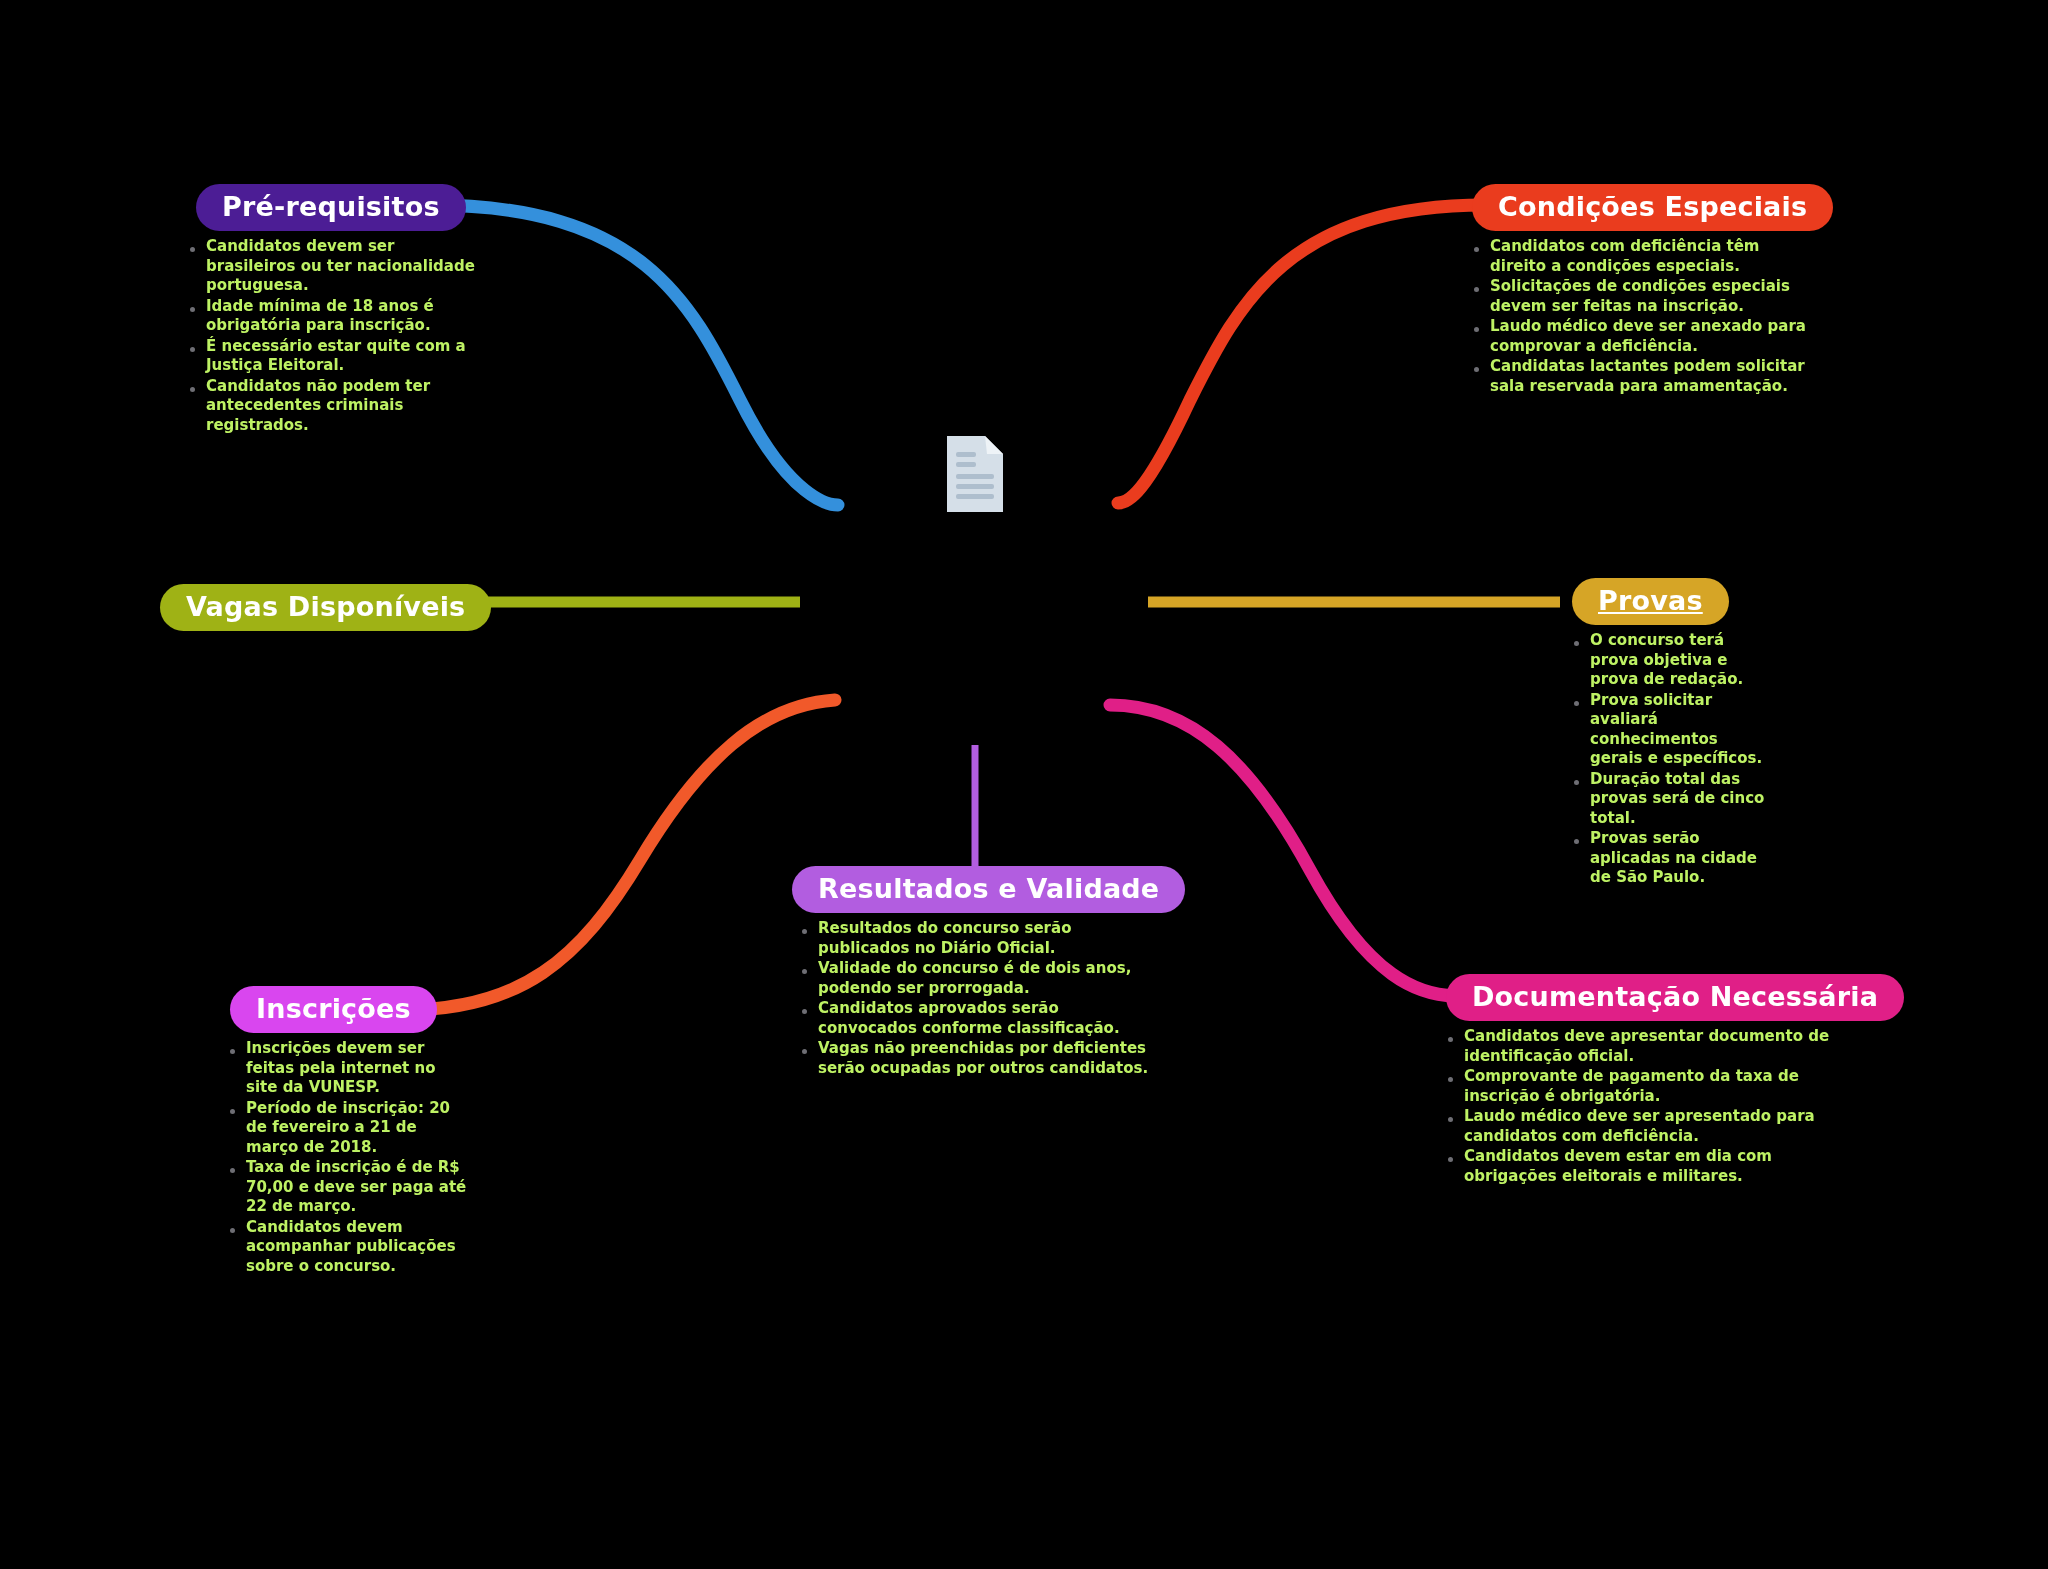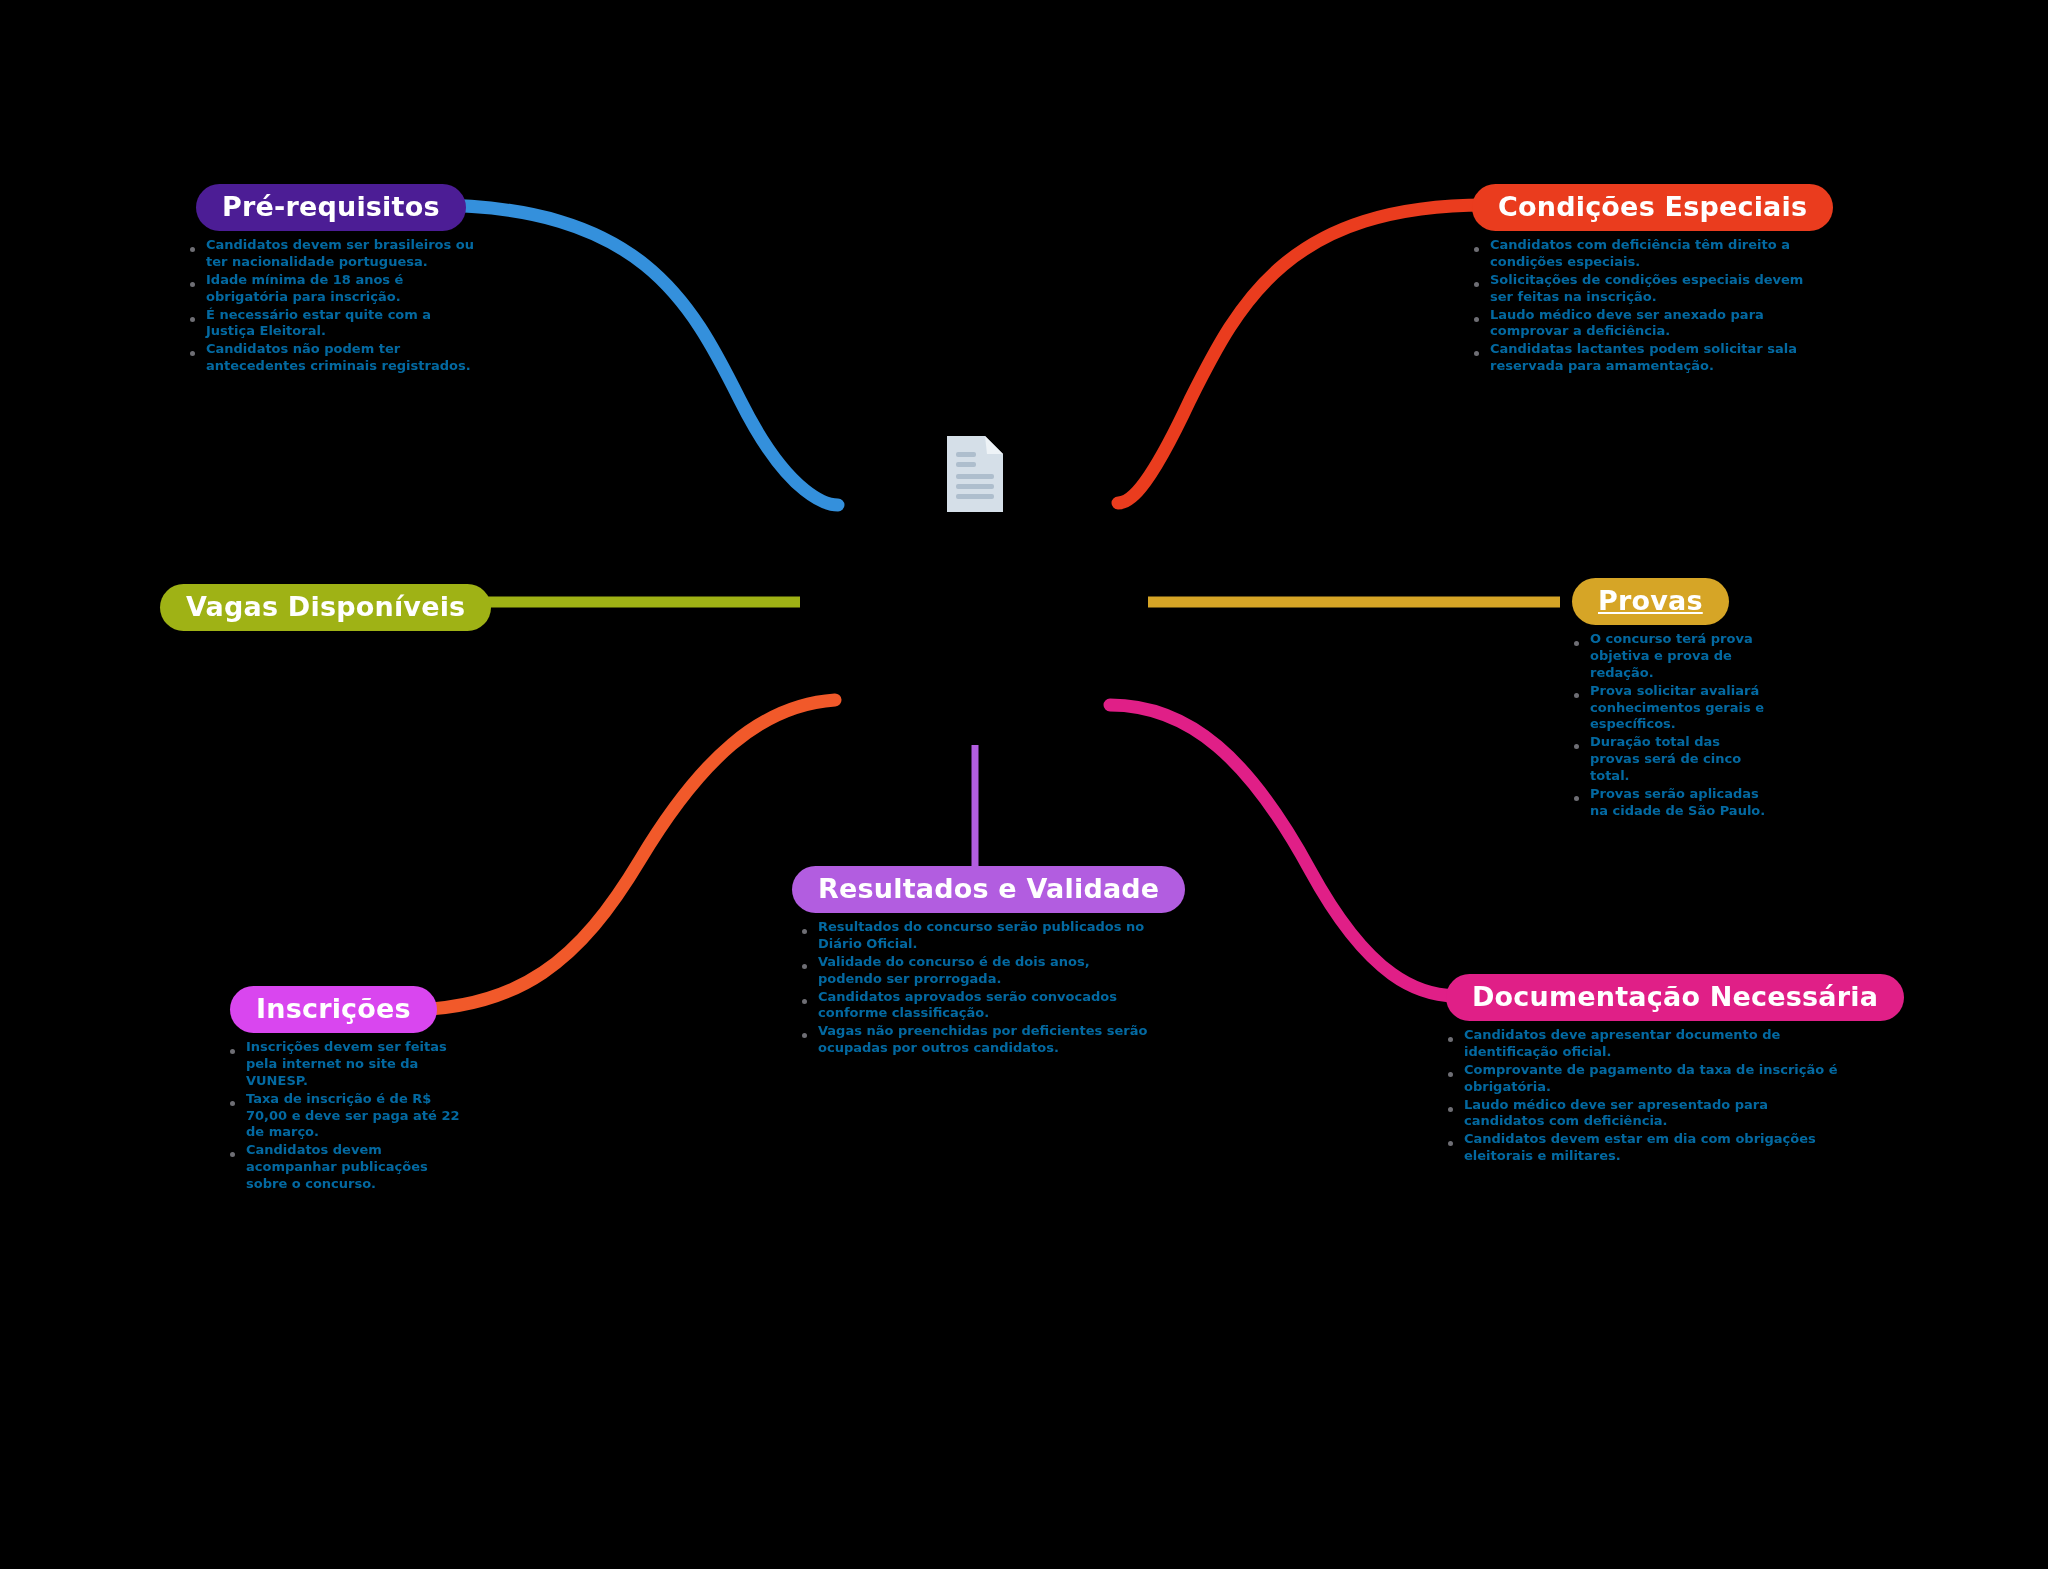--- a/index.html
+++ b/index.html
@@ -47,22 +47,22 @@
   }
 
   .bullets {
     list-style: none;
     margin: 6px 0 0 0;
     padding: 0;
   }
 
   .bullets li {
     position: relative;
-    color: #0369a1;
-    font-size: 13px;
+    color: #bef264;
+    font-size: 15px;
     line-height: 1.30;
     font-weight: bold;
     padding-left: 18px;
     margin-bottom: 1px;
   }
 
   .bullets li::before {
     content: "";
     position: absolute;
     left: 2px;
@@ -168,20 +168,21 @@
       <li>Prova solicitar avaliará conhecimentos gerais e específicos.</li>
       <li>Duração total das provas será de cinco total.</li>
       <li>Provas serão aplicadas na cidade de São Paulo.</li>
     </ul>
   </div>
 
   <div class="branch" id="b-insc">
     <span class="pill" style="background-color: #d946ef;">Inscrições</span>
     <ul class="bullets">
       <li>Inscrições devem ser feitas pela internet no site da VUNESP.</li>
+      <li>Período de inscrição: 20 de fevereiro a 21 de março de 2018.</li>
       <li>Taxa de inscrição é de R$ 70,00 e deve ser paga até 22 de março.</li>
       <li>Candidatos devem acompanhar publicações sobre o concurso.</li>
     </ul>
   </div>
 
   <div class="branch" id="b-result">
     <span class="pill" style="background-color: rgb(178, 93, 224);">Resultados e Validade</span>
     <ul class="bullets">
       <li>Resultados do concurso serão publicados no Diário Oficial.</li>
       <li>Validade do concurso é de dois anos, podendo ser prorrogada.</li>

